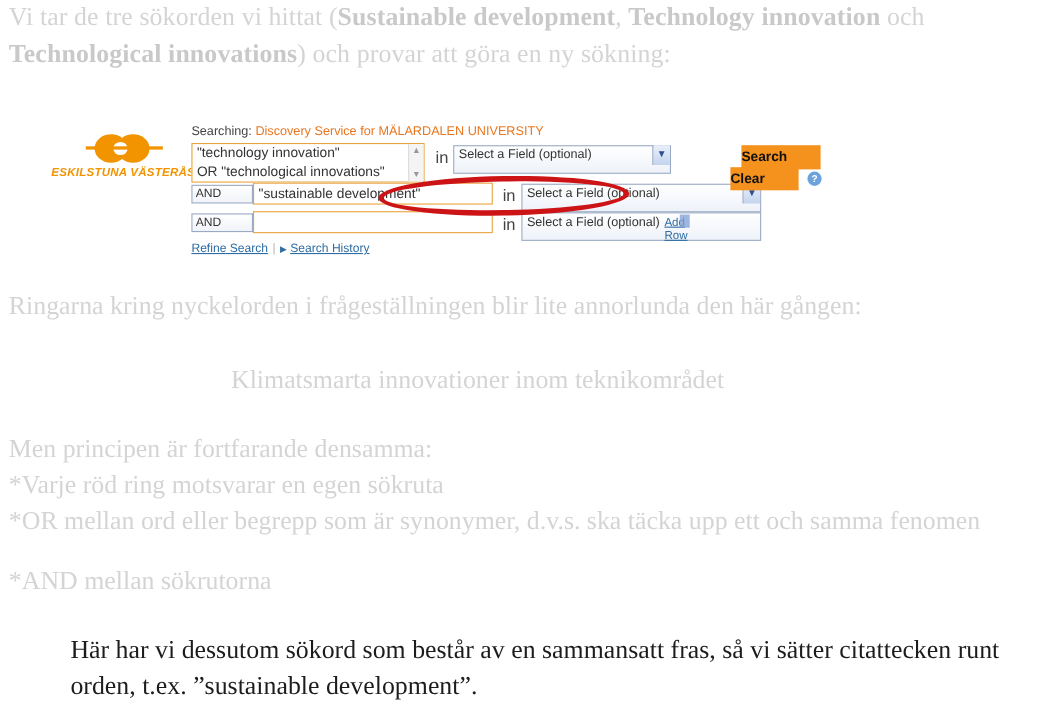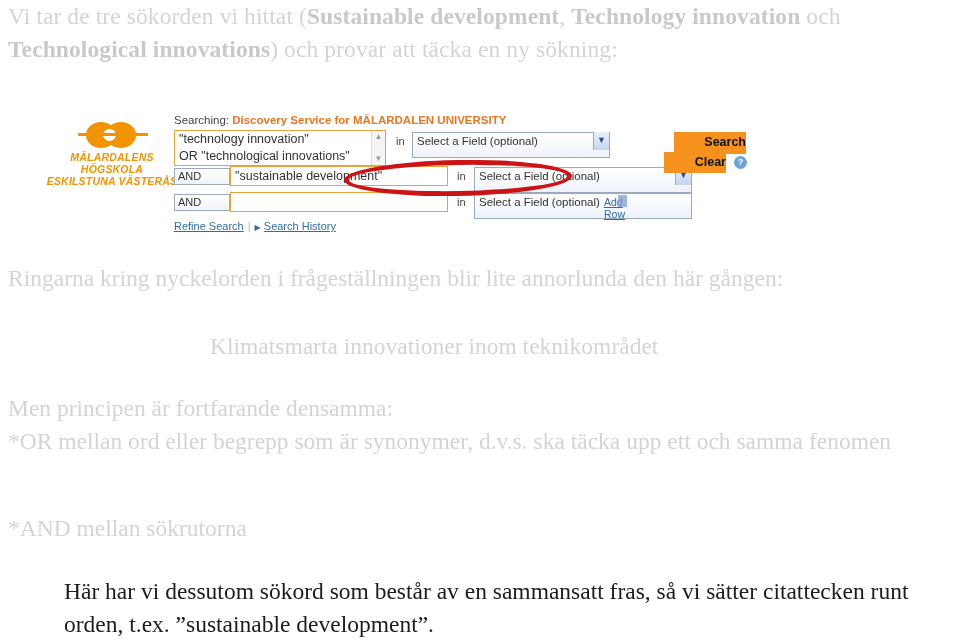--- a/index.html
+++ b/index.html
@@ -106,21 +106,21 @@
 
   .searching-line {
     position: absolute;
     left: 0px;
     top: 0px;
     font-size: 11.5px;
     font-weight: bold;
     white-space: nowrap;
   }
   .searching-label { color: #444444; font-weight: normal; }
-  .searching-value { color: #E87722; font-weight: bold; }
+  .searching-value { color: #E87722; font-weight: normal; }
 
   .row { position: absolute; left: 0; }
   .row1 { top: 16px; }
   .row2 { top: 52px; }
   .row3 { top: 78px; }
 
   .bool-select {
     position: absolute;
     left: 0px;
     top: 2px;
@@ -183,21 +183,21 @@
   .scrollbar .ar {
     position: absolute;
     left: 0; width: 13px; height: 12px;
     font-size: 8px; text-align: center; color: #999999; line-height: 12px;
   }
   .scrollbar .ar.up { top: 0; }
   .scrollbar .ar.dn { bottom: 0; }
 
   .in-word {
     position: absolute;
-    font-size: 11px;
+    font-size: 15px;
     color: #444444;
   }
 
   .field-select {
     position: absolute;
     height: 26px;
     border: 1px solid #9aaac4;
     background: linear-gradient(#ffffff, #eef2f9);
     box-sizing: border-box;
     font-size: 11.5px;
@@ -249,21 +249,21 @@
   .refine .tri { font-size: 8px; }
 
   
   .btn {
     position: absolute;
     background: #F5921E;
     color: #111111;
     font-family: "Liberation Sans", sans-serif;
     font-weight: bold;
     font-size: 12.5px;
-    text-align: right;
+    text-align: left;
     line-height: 20px;
   }
   .btn-search { left: 500px; top: 18px;  width: 72px; height: 22px; }
   .btn-clear  { left: 490px; top: 38px;  width: 62px; height: 21px; }
   .help-icon {
     position: absolute;
     left: 560px;
     top: 42px;
     width: 13px;
     height: 13px;
@@ -307,34 +307,33 @@
     color: #1c1c1c;
     font-size: 23.5px;
     line-height: 33px;
   }
   .p-slut { left: 18px; top: 575px; width: 900px; margin-left: 46px; }
 </style>
 </head>
 <body>
 
 <div class="intro">
-  <span>Vi tar de tre sökorden vi hittat (</span><b>Sustainable development</b><span>, </span><b>Technology innovation</b><span> och </span><b>Technological innovations</b><span>) och provar att täcka en ny sökning:</span>
+  <span>Vi tar de tre sökorden vi hittat (</span><b>Sustainable development</b><span>, </span><b>Technology innovation</b><span> och </span><b>Technological innovations</b><span>) och provar att göra en ny sökning:</span>
 </div>
 
 <div class="shot">
 
   <div class="logo">
     <div class="logo-mark">
       <div class="ell a"></div>
       <div class="ell b"></div>
       <div class="hole"></div>
       <div class="bar"></div>
     </div>
     <div class="logo-text">
-      <div>MÄLARDALENS HÖGSKOLA</div>
       <div>ESKILSTUNA VÄSTERÅS</div>
     </div>
   </div>
 
   <div class="panel">
 
     <div class="searching-line">
       <span class="searching-label">Searching:</span>
       <span class="searching-value">Discovery Service for MÄLARDALEN UNIVERSITY</span>
     </div>
@@ -399,18 +398,19 @@
     <div class="red-ring"></div>
   </div>
 </div>
 
 <div class="pale p-ringarna">Ringarna kring nyckelorden i frågeställningen blir lite annorlunda den här gången:</div>
 
 <div class="pale p-klimat">Klimatsmarta innovationer inom teknikområdet</div>
 
 <div class="pale p-princip">
   <div>Men principen är fortfarande densamma:</div>
+  <div>*Varje röd ring motsvarar en egen sökruta</div>
   <div>*OR mellan ord eller begrepp som är synonymer, d.v.s. ska täcka upp ett och samma fenomen</div>
 </div>
 
 <div class="pale p-and">*AND mellan sökrutorna</div>
 
 <div class="dark p-slut">Här har vi dessutom sökord som består av en sammansatt fras, så vi sätter citattecken runt orden, t.ex. ”sustainable development”.</div>
 
 </body></html>

